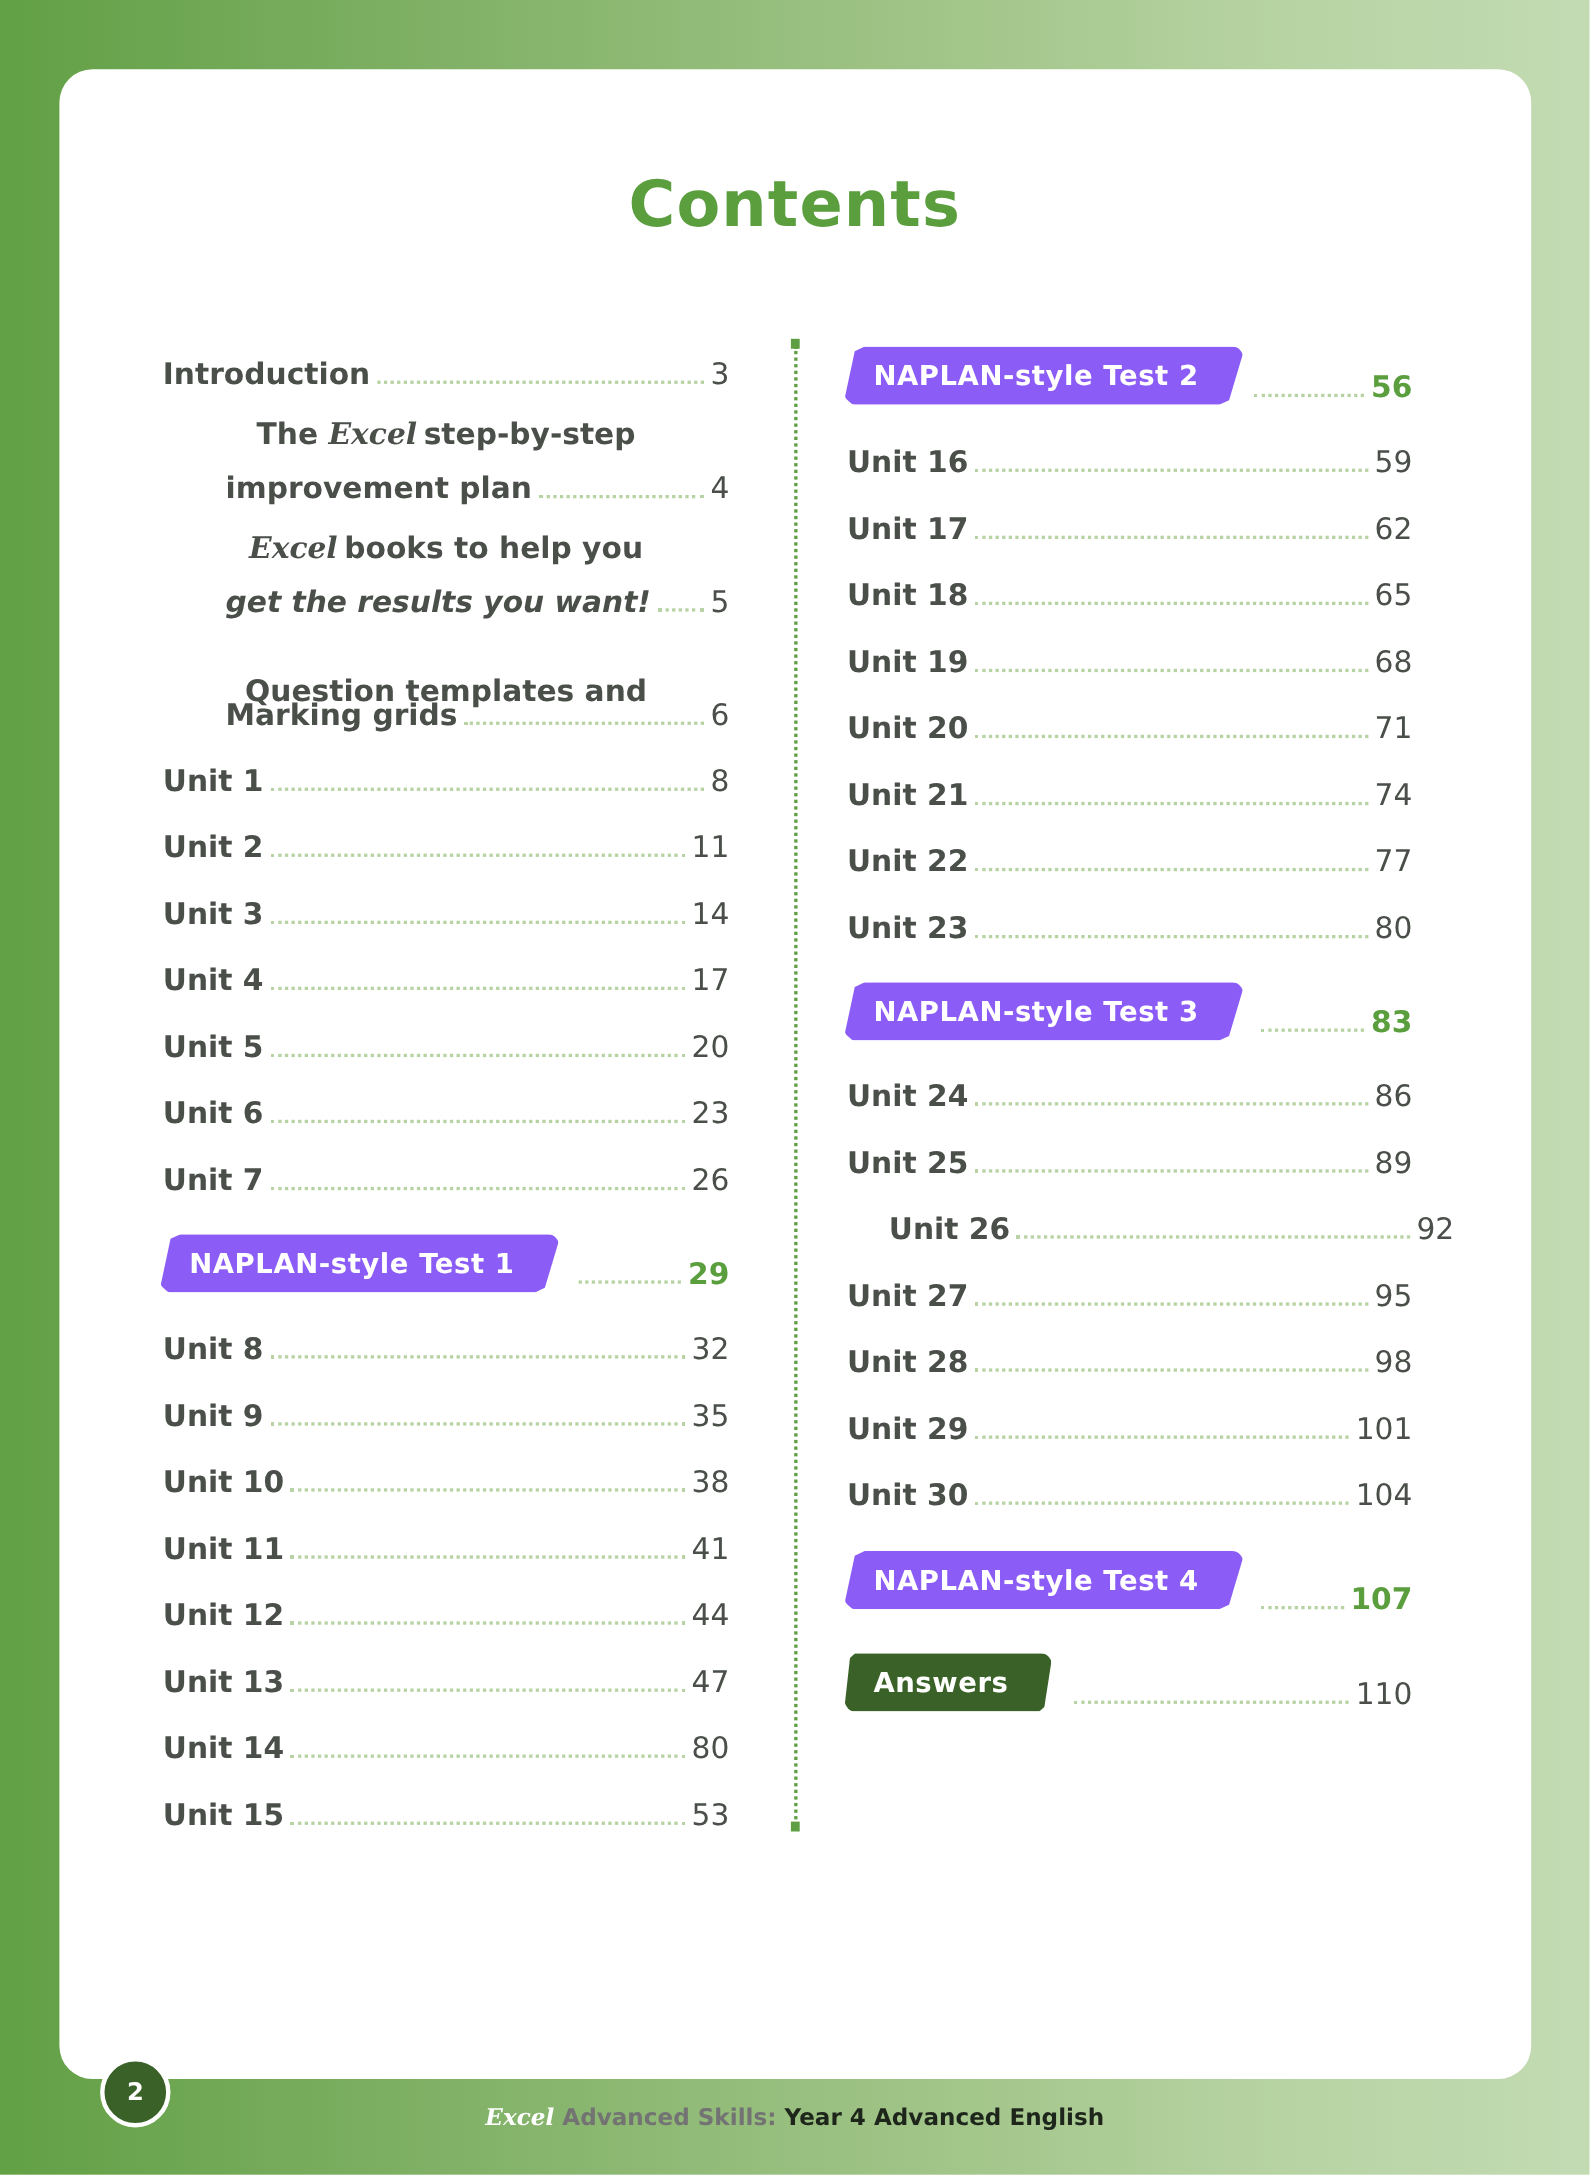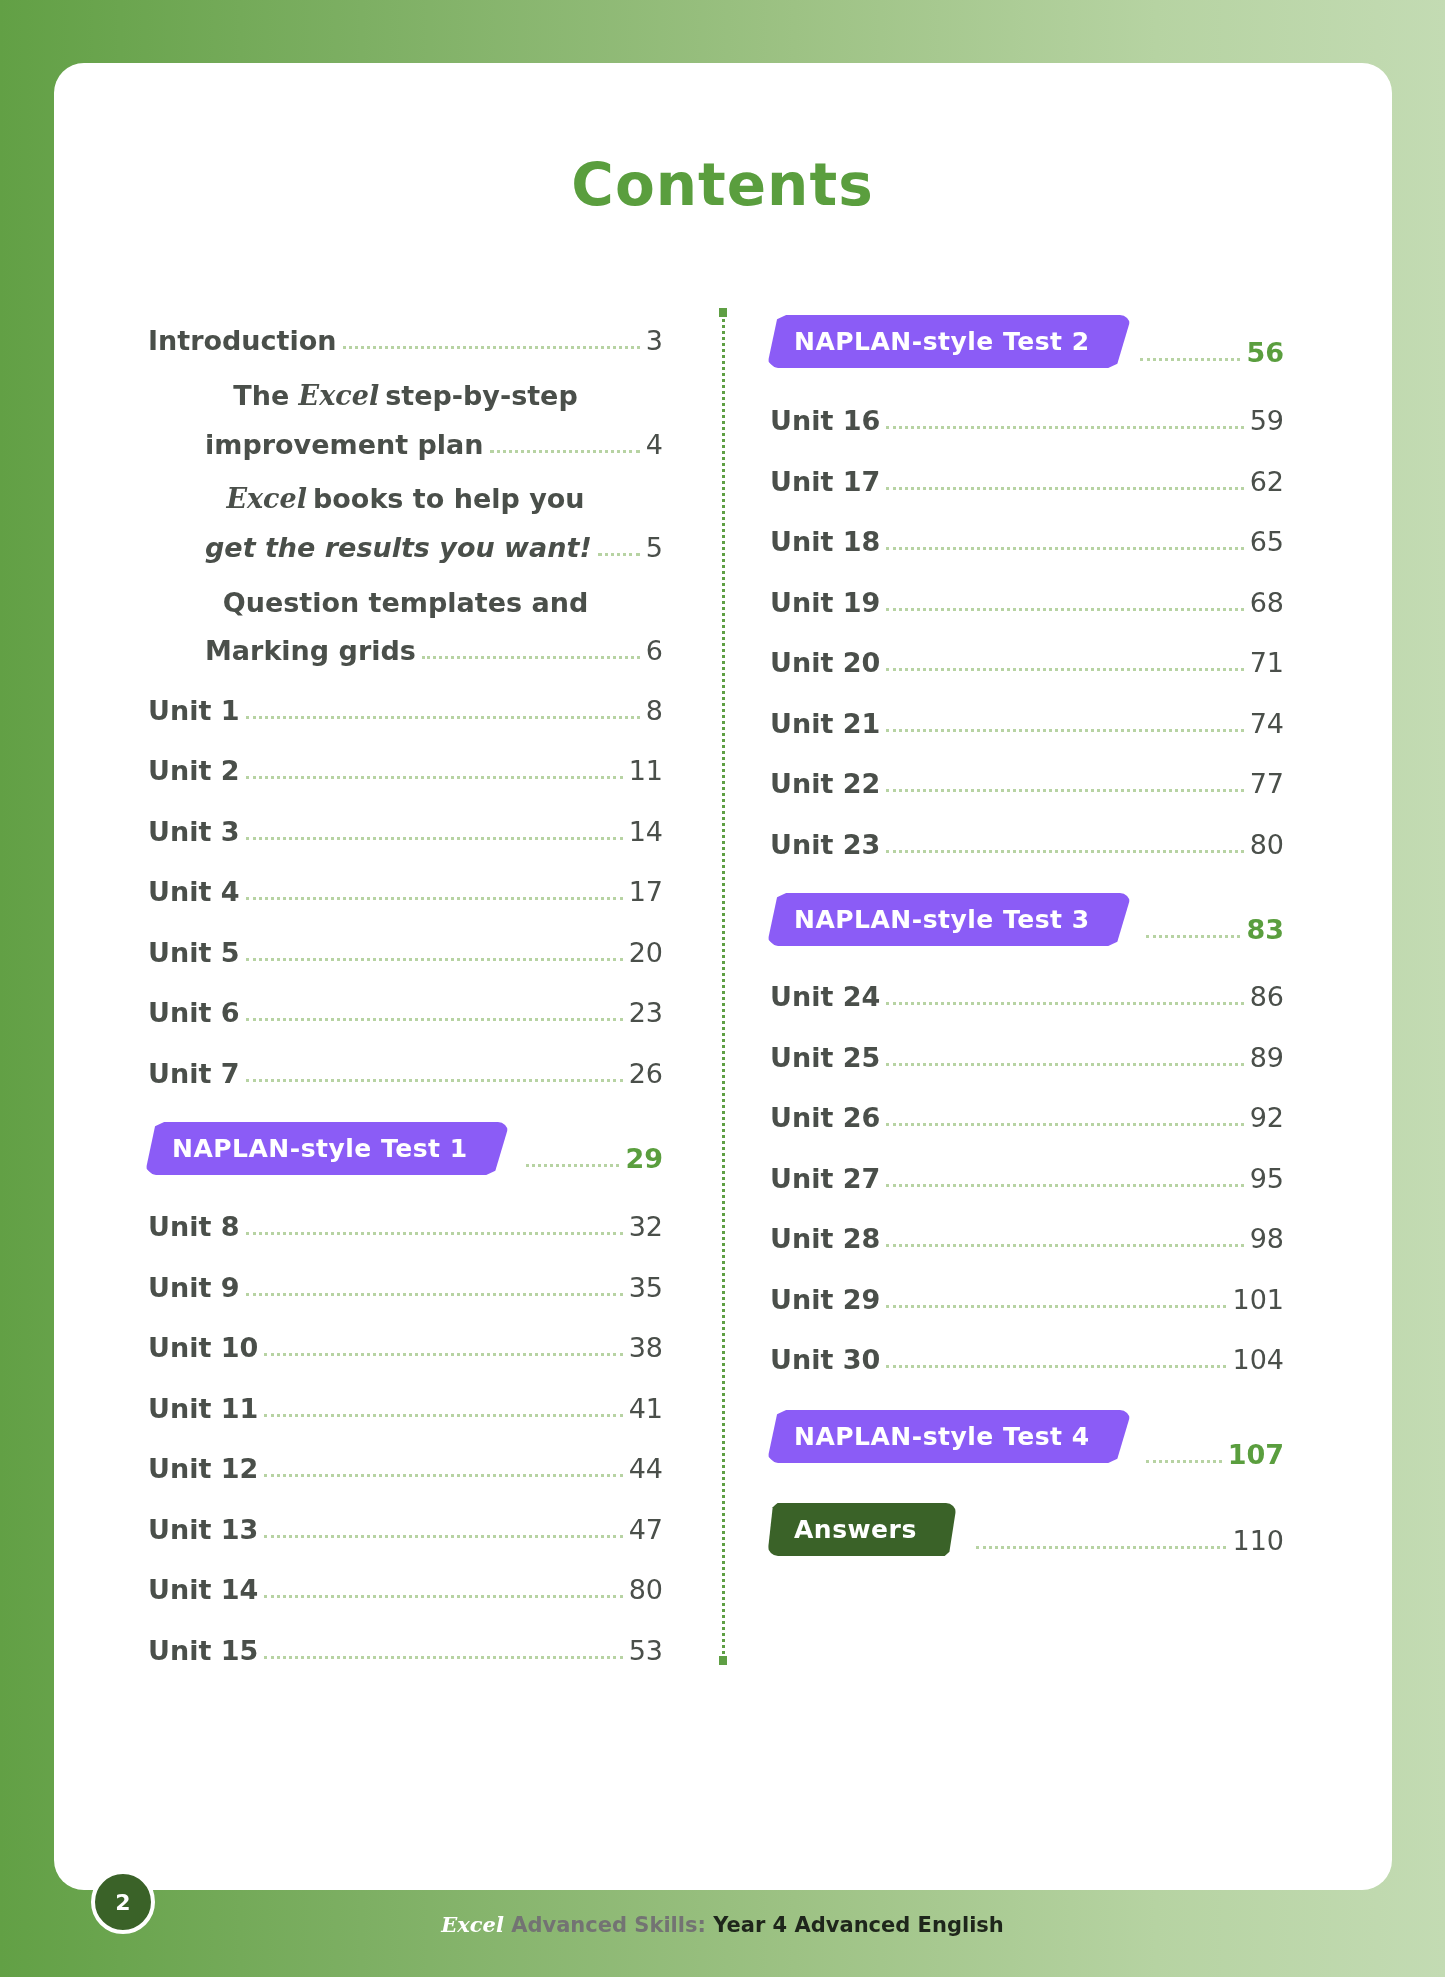--- a/index.html
+++ b/index.html
@@ -91,21 +91,21 @@
 
 <div class="multi" style="left:148px;top:482px;width:515px">
   <div class="line1"><span class="excel">Excel</span><span>books to help you</span></div>
 </div>
 <div class="entry" style="left:205px;width:458px;top:525px">
   <span class="label ital">get the results you want!</span>
   <span class="leader"></span>
   <span class="page">5</span>
 </div>
 
-<div class="multi" style="left:148px;top:586px;width:515px">
+<div class="multi" style="left:148px;top:612px;width:515px">
   <div class="line1">Question templates and</div>
 </div>
 <div class="entry" style="left:205px;width:458px;top:628px">
   <span class="label">Marking grids</span>
   <span class="leader"></span>
   <span class="page">6</span>
 </div>
 
 <div class="entry" style="left:148px;width:515px;top:688px">
     <span class="label">Unit 1</span>
@@ -246,21 +246,21 @@
 <div class="entry" style="left:770px;width:514px;top:974px">
     <span class="label">Unit 24</span>
     <span class="leader"></span>
     <span class="page">86</span>
   </div>
 <div class="entry" style="left:770px;width:514px;top:1035px">
     <span class="label">Unit 25</span>
     <span class="leader"></span>
     <span class="page">89</span>
   </div>
-<div class="entry" style="left:770px;width:514px;top:1095px">
+<div class="entry" style="left:808px;width:514px;top:1095px">
     <span class="label">Unit 26</span>
     <span class="leader"></span>
     <span class="page">92</span>
   </div>
 <div class="entry" style="left:770px;width:514px;top:1156px">
     <span class="label">Unit 27</span>
     <span class="leader"></span>
     <span class="page">95</span>
   </div>
 <div class="entry" style="left:770px;width:514px;top:1216px">

